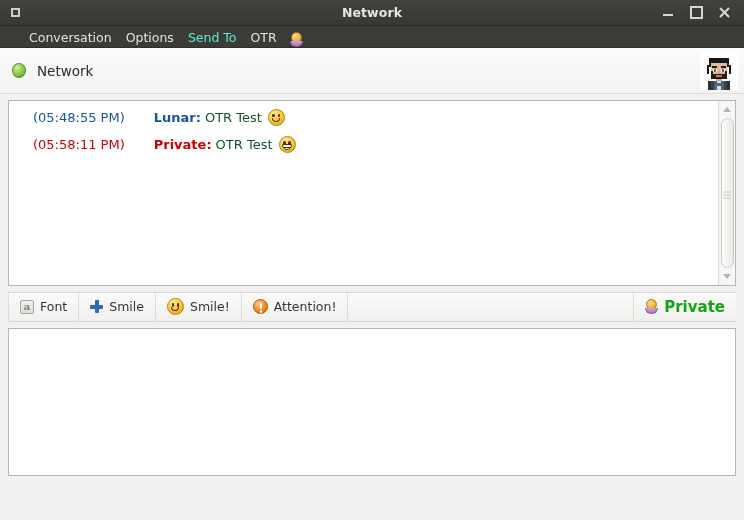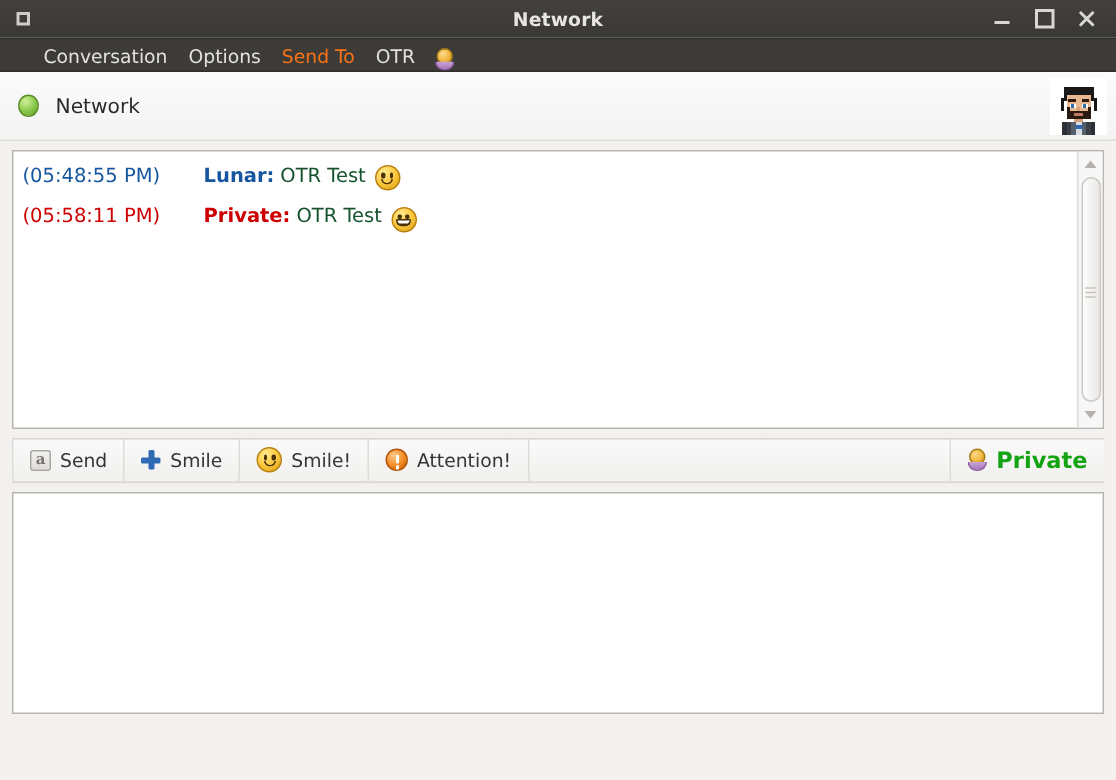--- a/index.html
+++ b/index.html
@@ -94,21 +94,21 @@
     padding-left: 22px;
     border-bottom: 1px solid #2f2e2b;
   }
   .menu-item {
     color: #e4e2de;
     font-size: 12.5px;
     padding: 2px 7px;
     cursor: pointer;
     white-space: nowrap;
   }
-  .menu-item.disabled { color: #f97316; cursor: default; }
+  .menu-item.disabled { color: #5eead4; cursor: default; }
   .menu-lock {
     padding: 0 6px;
     display: flex;
     align-items: center;
     cursor: pointer;
   }
 
   
   .lockicon {
     width: 13px; height: 15px;
@@ -177,21 +177,22 @@
     flex: 1 1 auto;
     padding: 8px 6px 0 6px;
     overflow: hidden;
   }
   .msg-line {
     font-size: 13px;
     line-height: 1.42;
     margin-bottom: 9px;
     white-space: nowrap;
     display: flex;
-    align-items: flex-end;
+    align-items: flex-start;
+    margin-left: 18px;
   }
   .msg-time-blue { color: #16569e; }
   .msg-time-red  { color: #cc0000; }
   .msg-sender { font-weight: bold; margin: 0 4px 0 5px; padding-left: 24px; }
   .sender-blue { color: #16569e; }
   .sender-red  { color: #cc0000; }
   .msg-text { color: #14532d; }
 
   
   .smiley {
@@ -507,21 +508,21 @@
       </div>
       <div class="sb-arrow down">
           <span class="tri"></span>
         </div>
     </div>
   </div>
 
   <div class="toolbar">
     <div class="tool-btn">
       <span class="ico-font">a</span>
-      <span>Send</span>
+      <span>Font</span>
     </div>
     <div class="tool-btn">
       <span class="ico-plus"></span>
       <span>Smile</span>
     </div>
     <div class="tool-btn">
       <span class="smiley" style="margin-left:0">
         <span class="eye l"></span>
           <span class="eye r"></span>
         <span class="mouth-smile"></span>

